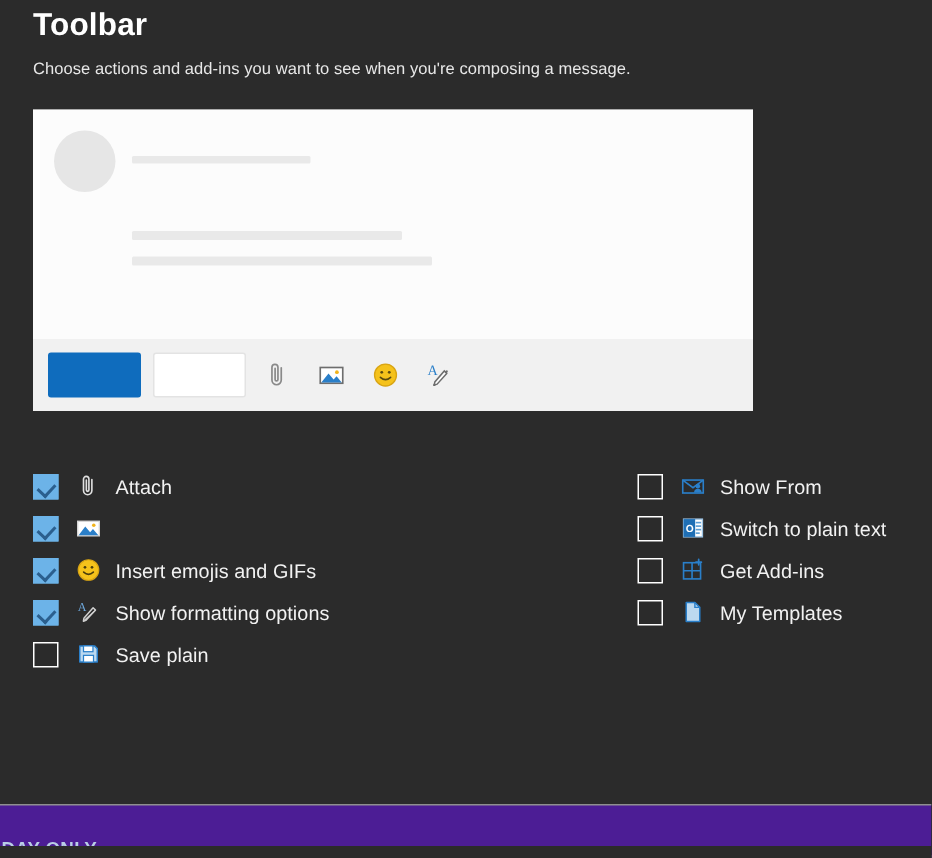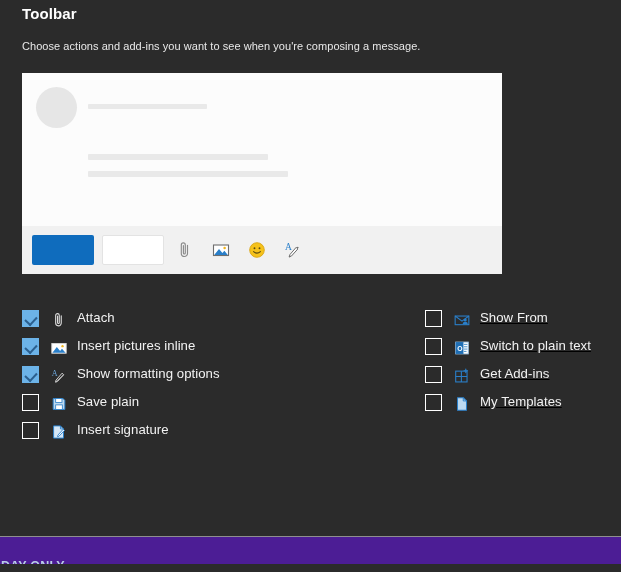--- a/index.html
+++ b/index.html
@@ -14,21 +14,21 @@
     overflow: hidden;
     position: relative;
     -webkit-font-smoothing: antialiased;
   }
 
   
   .page-title {
     position: absolute;
     left: 22px;
     top: 5px;
-    font-size: 15px;
+    font-size: 21px;
     font-weight: bold;
     color: #ffffff;
     letter-spacing: 0.1px;
   }
   .page-subtitle {
     position: absolute;
     left: 22px;
     top: 40px;
     font-size: 11px;
     color: #e8e8e8;
@@ -120,25 +120,25 @@
     position: absolute;
     left: 0;
     top: 310px;
     width: 621px;
   }
   .col {
     position: absolute;
     top: 0;
   }
   .col-left  { left: 22px; }
-  .col-right { left: 425px; text-decoration: underline; }
+  .col-right { left: 425px; }
 
   .opt-row {
     display: flex;
-    align-items: flex-start;
+    align-items: center;
     height: 28px;
     cursor: default;
   }
   .checkbox {
     width: 17px;
     height: 17px;
     box-sizing: border-box;
     flex: 0 0 auto;
     position: relative;
     border: 1px solid #ffffff;
@@ -277,23 +277,34 @@
 
     <div class="opt-row">
       <span class="checkbox checked"></span>
       <span class="opt-icon">
         <svg width="18" height="18" viewBox="0 0 20 20">
           <rect x="2" y="5" width="16" height="10.8" fill="#ffffff" stroke="#d8d8d8" stroke-width="1"></rect>
           <path d="M2.7 15.4 L7.6 8.9 L11.2 13.2 L13.3 10.7 L17.3 15.4 Z" fill="#2a7fc9"></path>
           <circle cx="13.9" cy="8" r="1.3" fill="#f2b41c"></circle>
         </svg>
       </span>
-      <span class="opt-label">Insert pictures inline</span>
-    </div>
-
+    </div>
+
+    <div class="opt-row">
+      <span class="checkbox checked"></span>
+      <span class="opt-icon">
+        <svg width="18" height="18" viewBox="0 0 20 20">
+          <circle cx="10" cy="10" r="7.6" fill="#f5c21b" stroke="#d9a514" stroke-width="0.9"></circle>
+          <circle cx="7.4" cy="8" r="1" fill="#4a3d0c"></circle>
+          <circle cx="12.6" cy="8" r="1" fill="#4a3d0c"></circle>
+          <path d="M6.4 11.6 Q10 14.9 13.6 11.6" fill="none" stroke="#4a3d0c" stroke-width="1.2" stroke-linecap="round"></path>
+        </svg>
+      </span>
+      <span class="opt-label">Insert emojis and GIFs</span>
+    </div>
 
     <div class="opt-row">
       <span class="checkbox checked"></span>
       <span class="opt-icon">
         <svg width="18" height="18" viewBox="0 0 20 20">
           <text x="2" y="9.5" font-family="Liberation Serif, serif" font-size="9" fill="#6ea8dc">A</text>
           <path d="M6.2 16.8 L8.2 16.2 L15.2 8.6 L13.4 6.9 L6.6 14.7 Z" fill="none" stroke="#cfcfcf" stroke-width="1.1" stroke-linejoin="round"></path>
           <path d="M6.2 16.8 L15.2 8.6" stroke="#cfcfcf" stroke-width="0.9"></path>
         </svg>
       </span>
@@ -305,31 +316,20 @@
       <span class="opt-icon">
         <svg width="18" height="18" viewBox="0 0 20 20">
           <path d="M3.5 4h11l2 2v10h-13z" fill="#bcd9f0" stroke="#2a7fc9" stroke-width="1.1" stroke-linejoin="round"></path>
           <rect x="6.3" y="4" width="7" height="4.3" fill="#ffffff" stroke="#2a7fc9" stroke-width="0.9"></rect>
           <rect x="6.3" y="11" width="7.4" height="5" fill="#ffffff" stroke="#2a7fc9" stroke-width="0.9"></rect>
         </svg>
       </span>
       <span class="opt-label">Save plain</span>
     </div>
 
-    <div class="opt-row">
-      <span class="checkbox"></span>
-      <span class="opt-icon">
-        <svg width="18" height="18" viewBox="0 0 20 20">
-          <path d="M4 3.2h7.6l3.4 3.4v10.2H4z" fill="#d5e7f7" stroke="#2a7fc9" stroke-width="1.1" stroke-linejoin="round"></path>
-          <path d="M11.6 3.2v3.4h3.4" fill="none" stroke="#2a7fc9" stroke-width="1"></path>
-          <path d="M8.4 15.2 L9.9 14.7 L16.1 8.2 L14.7 6.9 L8.7 13.6 Z" fill="#ffffff" stroke="#2a7fc9" stroke-width="1" stroke-linejoin="round"></path>
-        </svg>
-      </span>
-      <span class="opt-label">Insert signature</span>
-    </div>
 
   </div>
 
   <div class="col col-right">
 
     <div class="opt-row">
       <span class="checkbox"></span>
       <span class="opt-icon">
         <svg width="18" height="18" viewBox="0 0 20 20">
           <rect x="2.4" y="5.6" width="15.2" height="9.6" fill="none" stroke="#2a7fc9" stroke-width="1.2"></rect>

